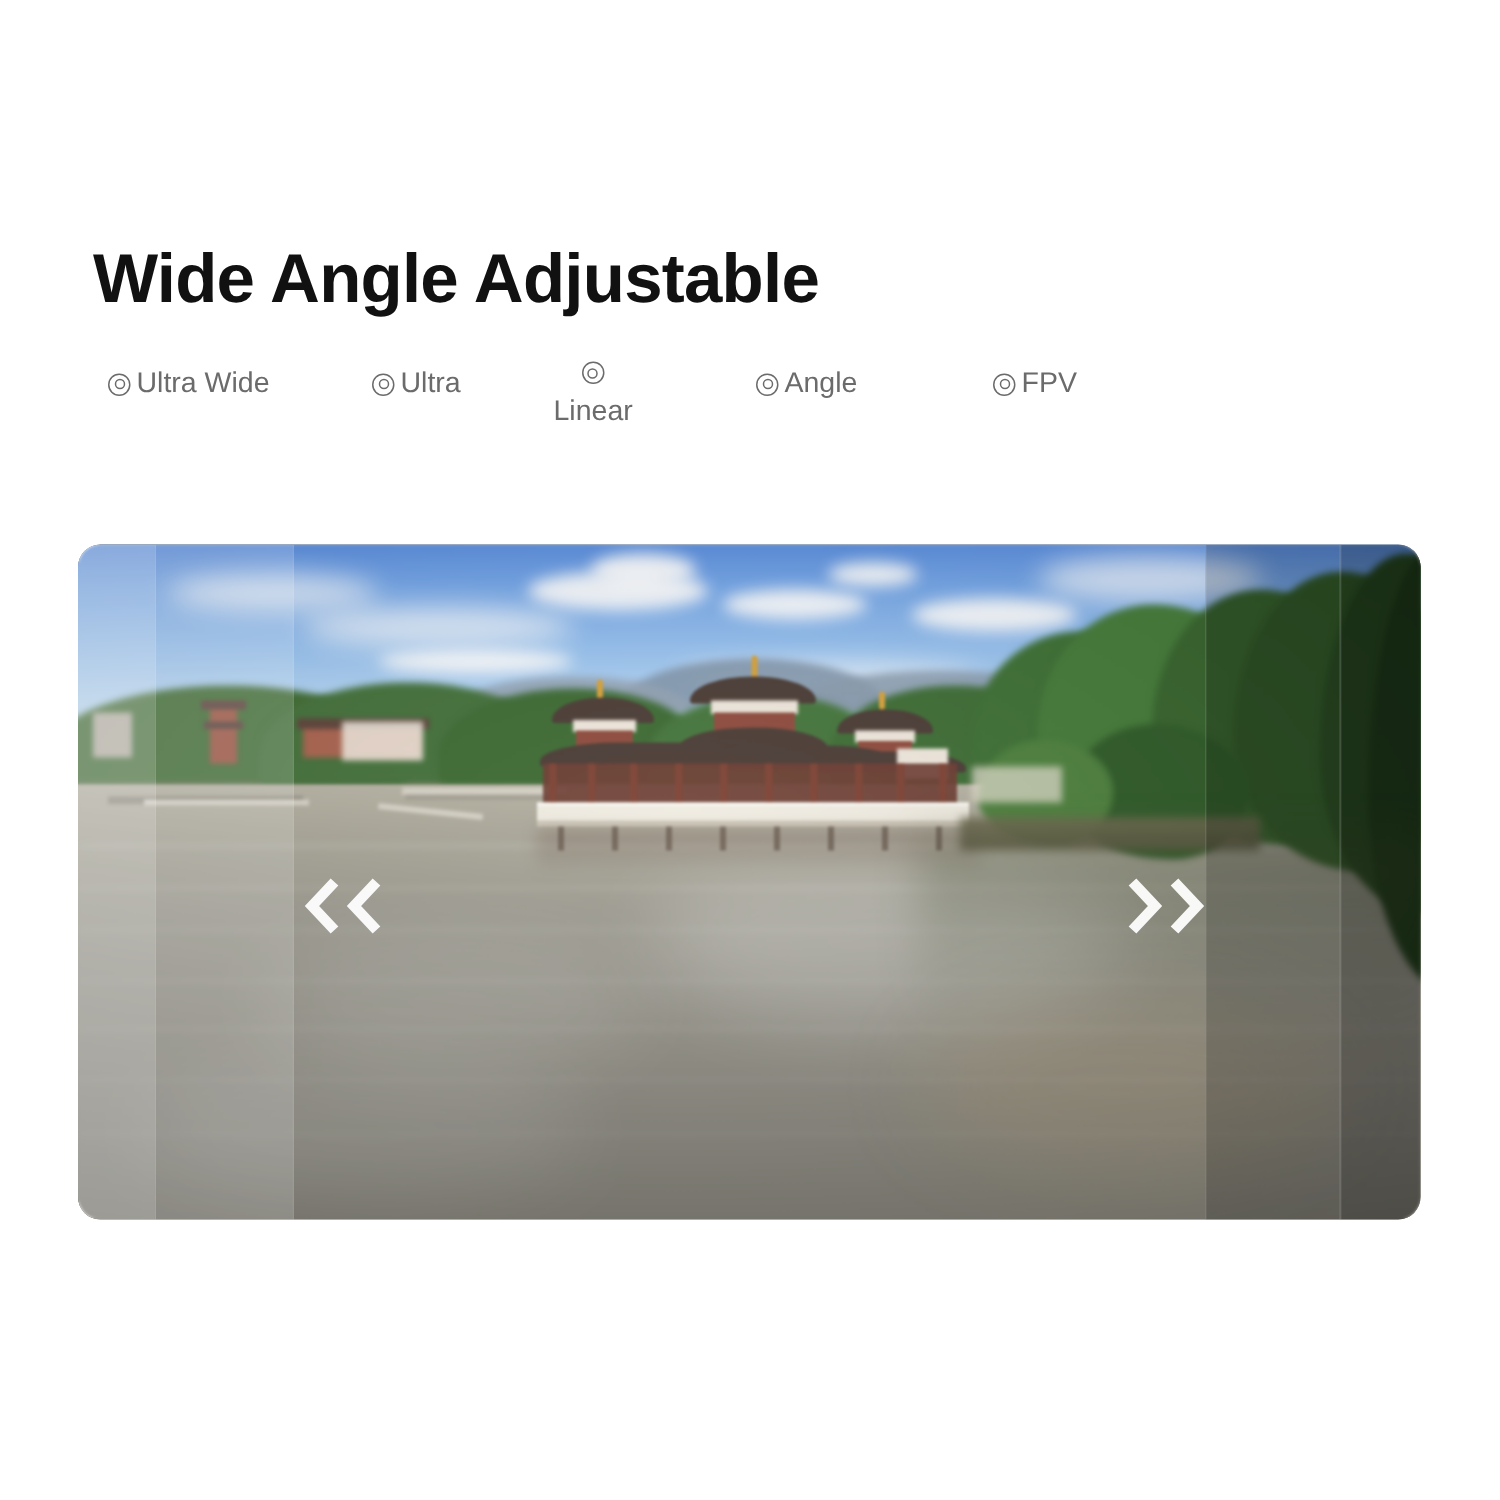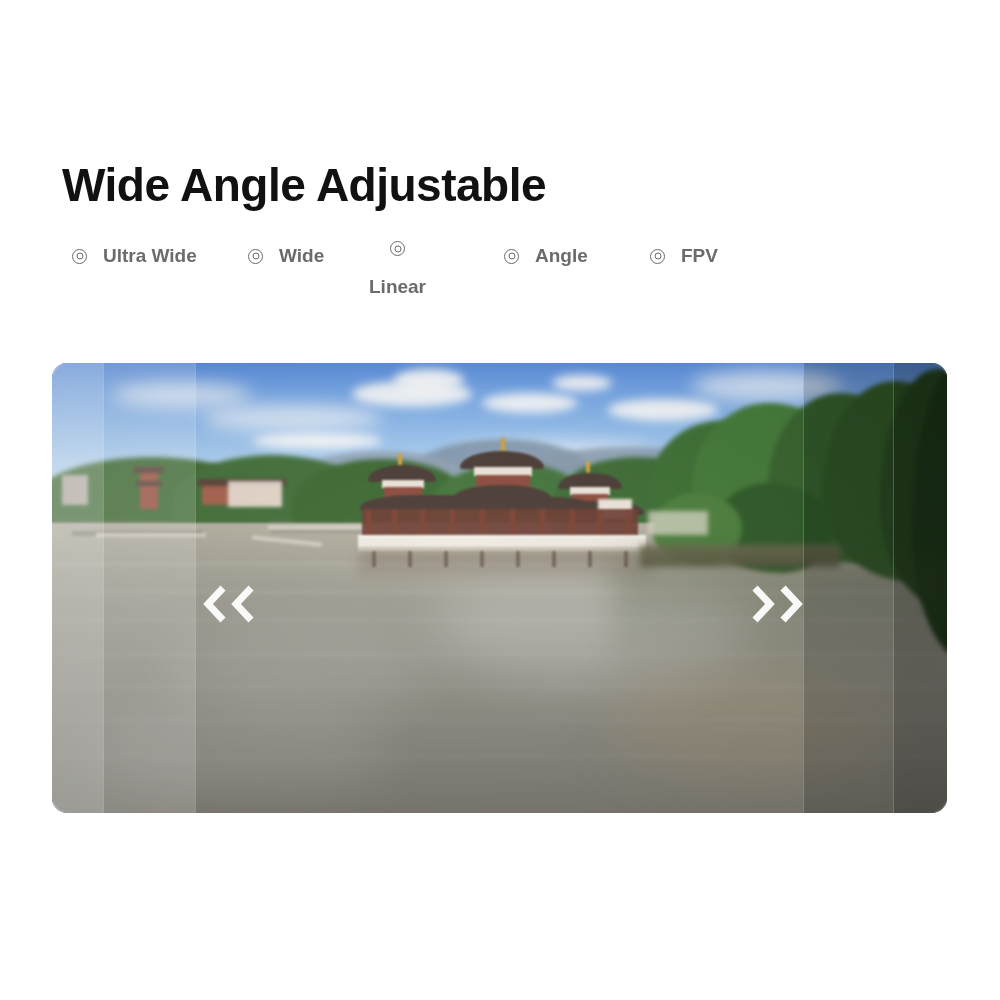--- a/index.html
+++ b/index.html
@@ -34,25 +34,25 @@
     left: 72px;
     top: 241px;
     width: 700px;
     height: 30px;
   }
   .fov-mode-item {
     position: absolute;
     top: 0;
     display: flex;
     align-items: center;
-    gap: 16px;
+    gap: 4px;
     white-space: nowrap;
     color: #6b6b6b;
     font-size: 19px;
-    font-weight: 700;
+    font-weight: 400;
     line-height: 30px;
   }
   .fov-icon {
     width: 15px;
     height: 15px;
     border: 1.6px solid #6b6b6b;
     border-radius: 50%;
     position: relative;
     flex: 0 0 auto;
     box-sizing: border-box;
@@ -246,34 +246,34 @@
 
 <div id="fov-mode-list">
 
   <div class="fov-mode-item" style="left:0px;">
     <span class="fov-icon"></span>
     <span class="fov-label">Ultra Wide</span>
   </div>
 
   <div class="fov-mode-item" style="left:176px;">
     <span class="fov-icon"></span>
-    <span class="fov-label">Wide</span>
+    <span class="fov-label">Ultra</span>
   </div>
 
   <div class="fov-mode-item" style="left:297px;flex-direction:column;">
     <span class="fov-icon"></span>
     <span class="fov-label">Linear</span>
   </div>
 
   <div class="fov-mode-item" style="left:432px;">
     <span class="fov-icon"></span>
     <span class="fov-label">Angle</span>
   </div>
 
-  <div class="fov-mode-item" style="left:578px;">
+  <div class="fov-mode-item" style="left:590px;">
     <span class="fov-icon"></span>
     <span class="fov-label">FPV</span>
   </div>
 
 </div>
 
 <div id="fov-preview">
 
   <div id="scene">
 

